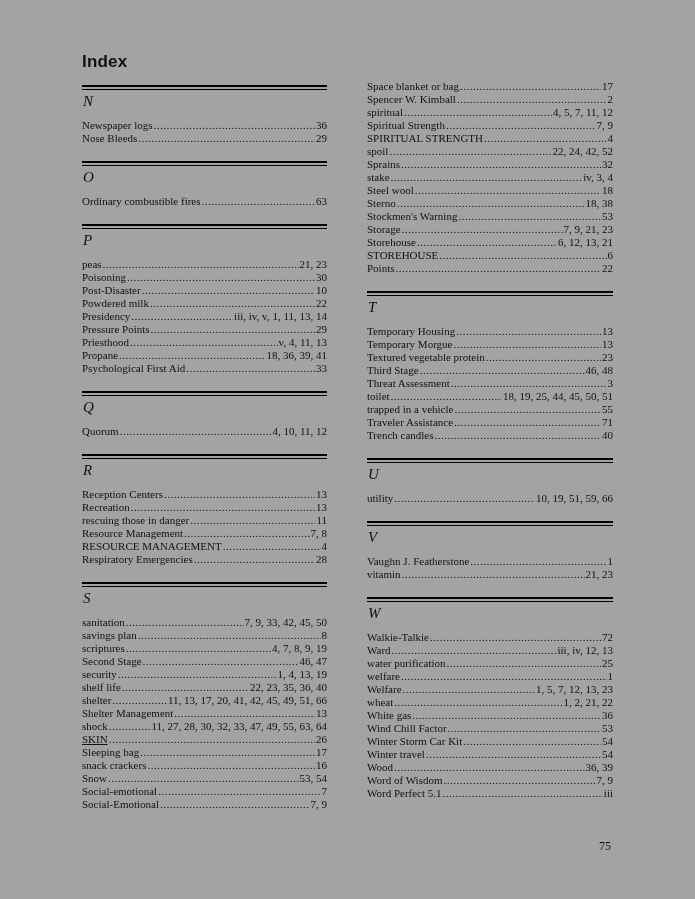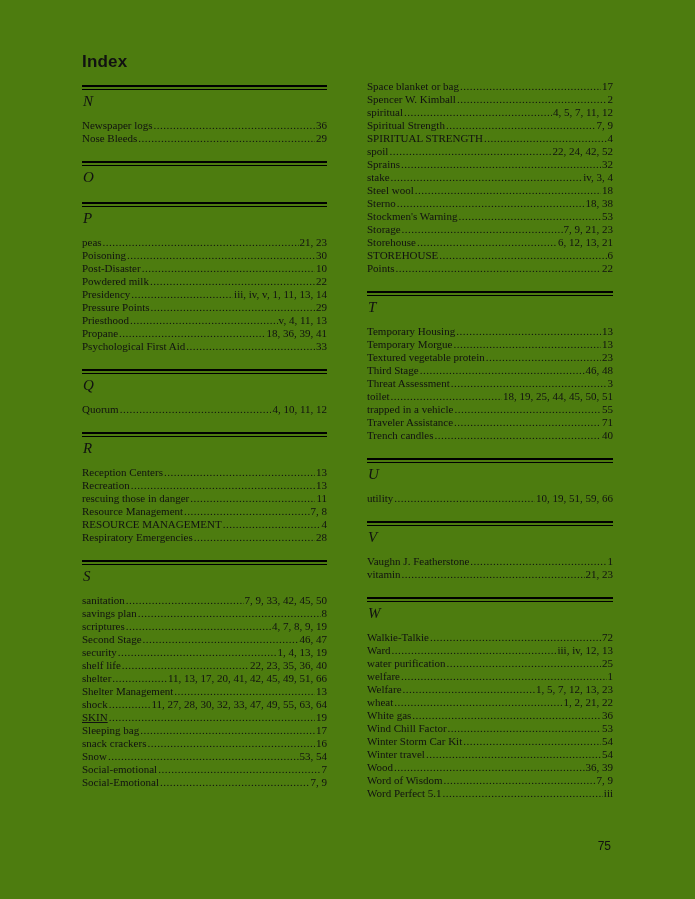--- a/index.html
+++ b/index.html
@@ -1,20 +1,20 @@
 <!DOCTYPE html>
 <html><head>
 <meta charset="utf-8">
 <style>
   html, body { margin: 0; padding: 0; background: #e8e8e8; }
   .page {
     position: relative;
     width: 695px;
     height: 899px;
-    background: #4d7c0f;
+    background: #a3a3a3;
     font-family: "Liberation Serif", serif;
     color: #111111;
     overflow: hidden;
     margin: 0 auto;
   }
   .col { position: absolute; }
   .col-left  { left: 82px;  top: 52px; width: 245px; }
   .col-right { left: 367px; top: 80px; width: 246px; }
 
   .doc-title {
@@ -57,21 +57,21 @@
   .leader::after {
     content: "......................................................................................................................";
     letter-spacing: 0.5px;
   }
   .pages { flex: 0 0 auto; text-align: right; }
 
   .page-number {
     position: absolute;
     right: 84px;
     top: 839px;
-    font-family: Liberation Sans, sans-serif;
+    font-family: Liberation Serif, serif;
     font-size: 12px;
     text-align: center;
   }
 </style>
 </head>
 <body>
 
 <div class="page">
   <div class="col col-left">
     <h1 class="doc-title">Index</h1>
@@ -87,20 +87,27 @@
           <div class="entry">
             <span class="term">Nose Bleeds</span>
             <span class="leader"></span>
             <span class="pages">29</span>
           </div>
         </div>
       </div>
       <div class="section">
         <div class="sec-rule"></div>
         <div class="sec-letter">O</div>
+        <div class="entries">
+          <div class="entry">
+            <span class="term">Ordinary combustible fires</span>
+            <span class="leader"></span>
+            <span class="pages">63</span>
+          </div>
+        </div>
       </div>
       <div class="section">
         <div class="sec-rule"></div>
         <div class="sec-letter">P</div>
         <div class="entries">
           <div class="entry">
             <span class="term">peas</span>
             <span class="leader"></span>
             <span class="pages">21, 23</span>
           </div>
@@ -238,21 +245,21 @@
             <span class="pages">13</span>
           </div>
           <div class="entry">
             <span class="term">shock</span>
             <span class="leader"></span>
             <span class="pages">11, 27, 28, 30, 32, 33, 47, 49, 55, 63, 64</span>
           </div>
           <div class="entry">
             <span class="term u">SKIN</span>
             <span class="leader"></span>
-            <span class="pages">19</span>
+            <span class="pages">26</span>
           </div>
           <div class="entry">
             <span class="term">Sleeping bag</span>
             <span class="leader"></span>
             <span class="pages">17</span>
           </div>
           <div class="entry">
             <span class="term">snack crackers</span>
             <span class="leader"></span>
             <span class="pages">16</span>

